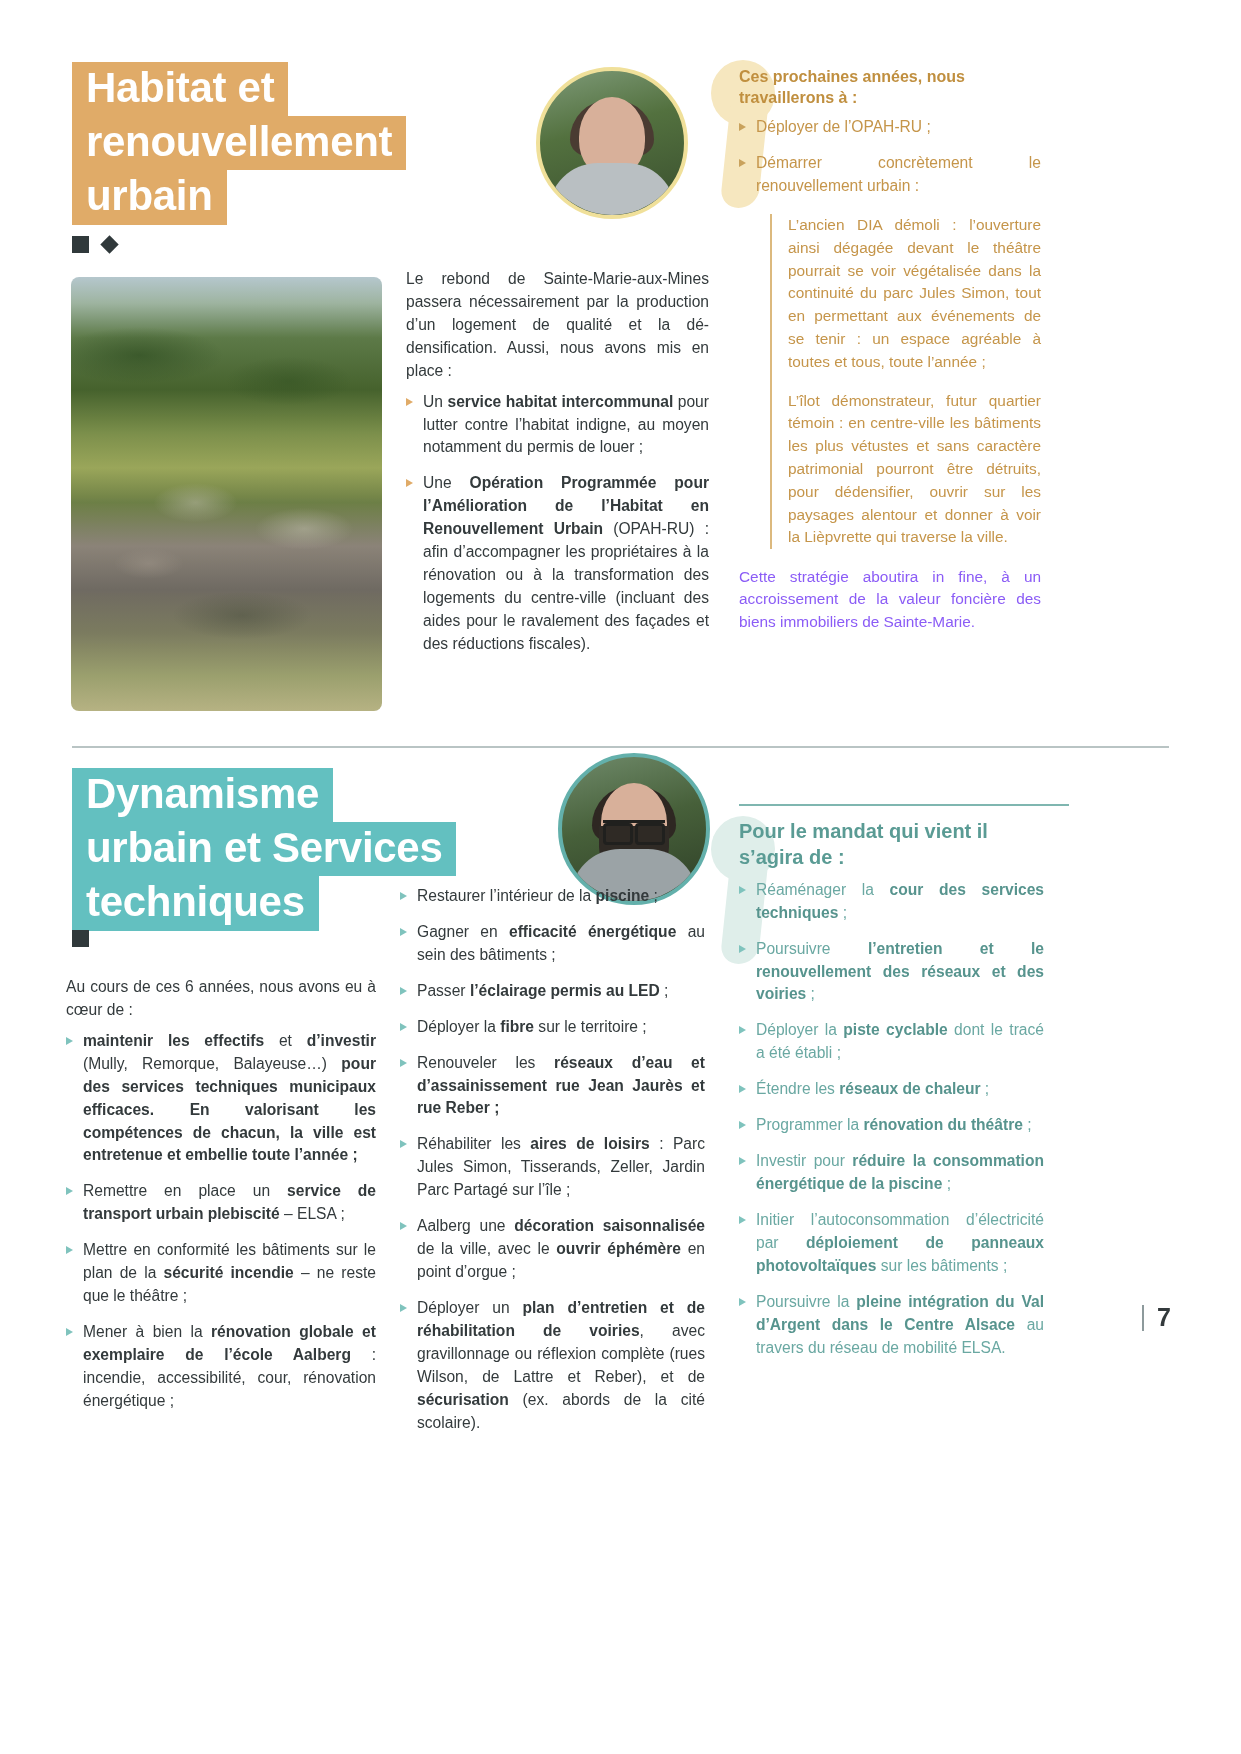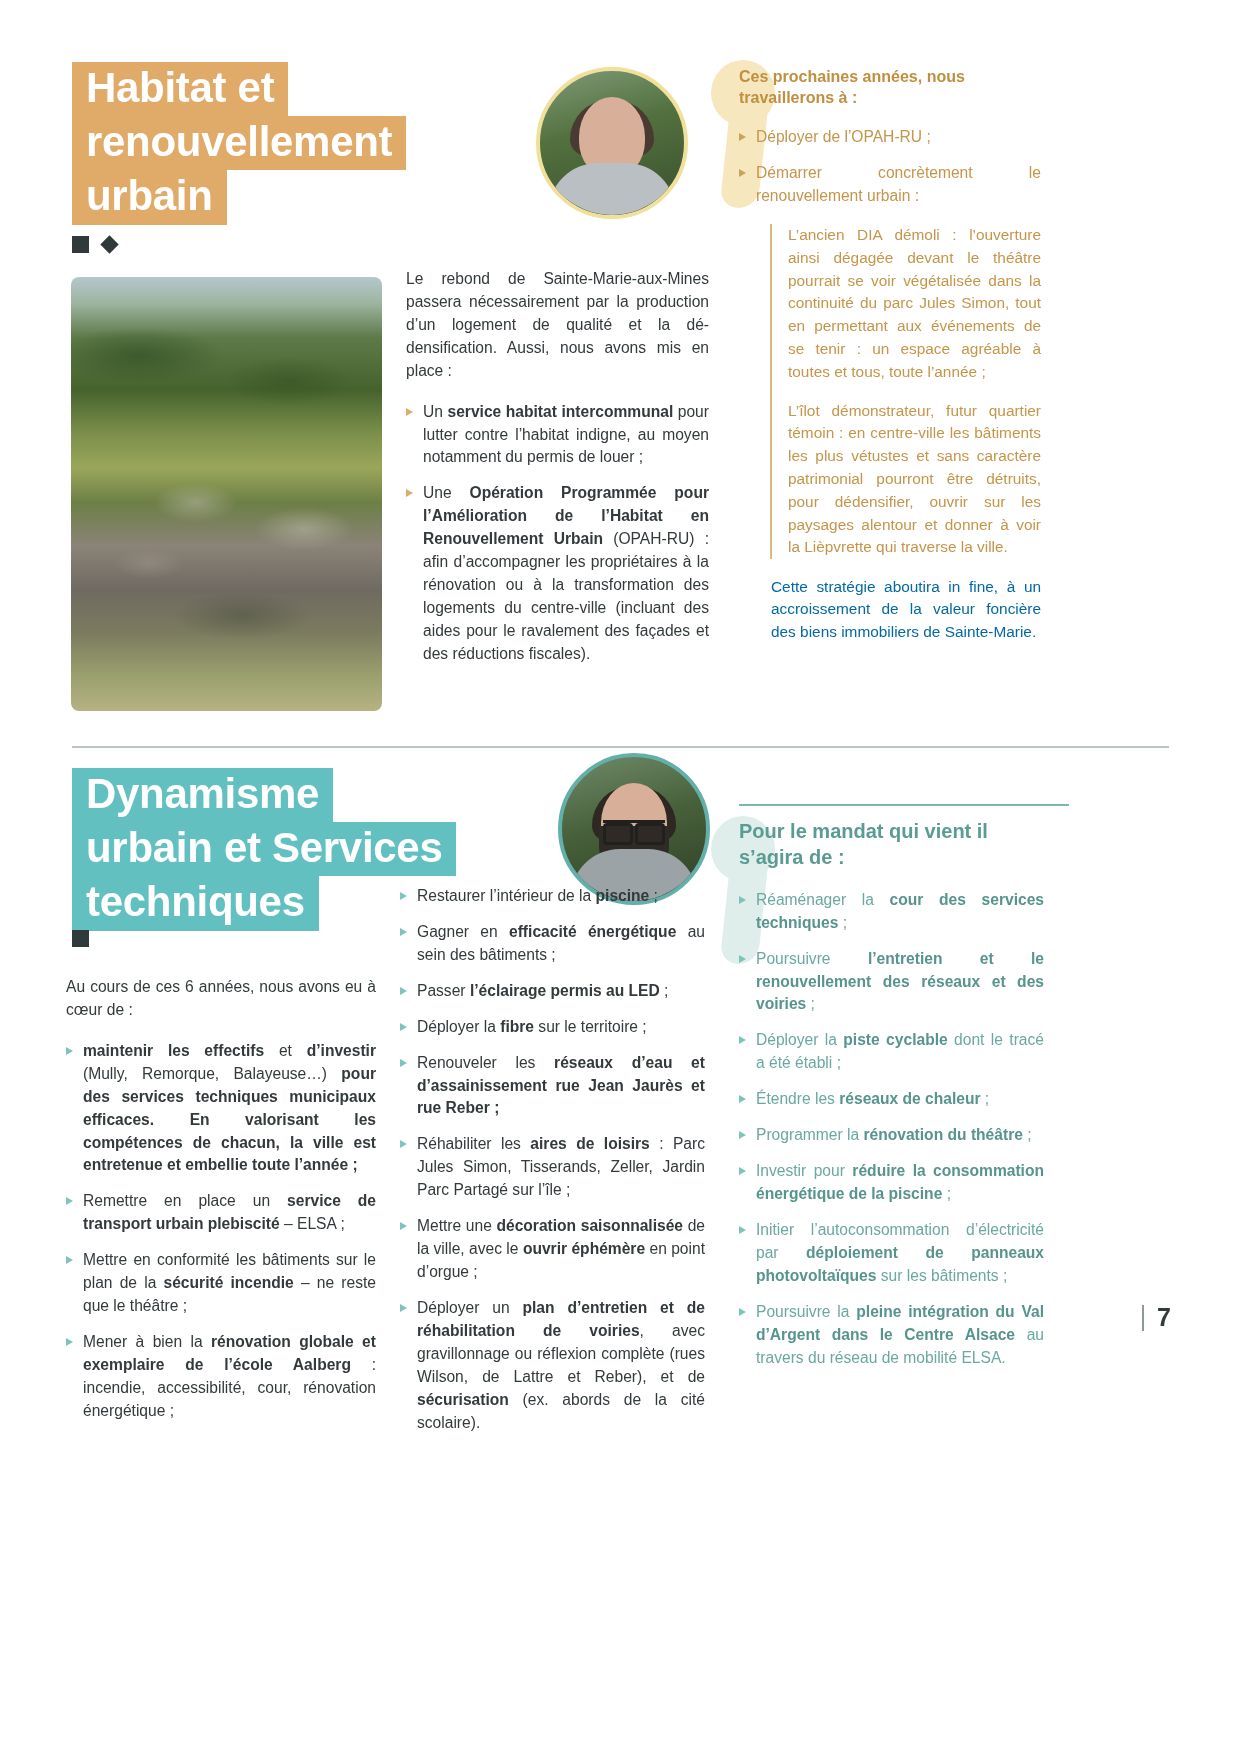--- a/index.html
+++ b/index.html
@@ -128,21 +128,21 @@
     width: 302px;
   }
 
   p.body {
     font-size: 15.6px;
     line-height: 1.47;
     text-align: justify;
     color: #333a3c;
   }
 
-  ul.bl { list-style: none; margin-top: 18px; }
+  ul.bl { list-style: none; margin-top: 8px; }
   ul.bl li {
     position: relative;
     padding-left: 17px;
     font-size: 15.6px;
     line-height: 1.47;
     text-align: justify;
     margin-bottom: 13px;
   }
   ul.bl li:last-child { margin-bottom: 0; }
   ul.bl li::before {
@@ -208,22 +208,21 @@
     line-height: 1.48;
     text-align: justify;
   }
   .sub-quote p + p { margin-top: 16px; }
 
   .closing {
     margin-top: 17px;
     font-size: 15.4px;
     line-height: 1.45;
     text-align: justify;
-    color: #0369a1;
-    margin-left: 32px;
+    color: #8b5cf6;
   }
 
   
   .divider {
     position: absolute; left: 72px; top: 746px;
     width: 1097px; height: 2px; background: #b9c4c4;
   }
   .divider2 {
     position: absolute; left: 739px; top: 804px;
     width: 330px; height: 2px; background: #7fb6b0;
@@ -326,21 +325,21 @@
   </div>
 
   <div class="col-mid2">
     <ul class="bl teal" style="margin-top:0;">
         <li><span>Restaurer l’intérieur de la </span><b>piscine</b><span> ;</span></li>
         <li><span>Gagner en </span><b>efficacité énergétique</b><span> au sein des bâtiments ;</span></li>
         <li><span>Passer </span><b>l’éclairage permis au LED</b><span> ;</span></li>
         <li><span>Déployer la </span><b>fibre</b><span> sur le territoire ;</span></li>
         <li><span>Renouveler les </span><b>réseaux d’eau et d’assainissement rue Jean Jaurès et rue Reber ;</b></li>
         <li><span>Réhabiliter les </span><b>aires de loisirs</b><span> : Parc Jules Simon, Tisserands, Zeller, Jardin Parc Partagé sur l’île ;</span></li>
-        <li><span>Mettre une </span><b>décoration saisonnalisée</b><span> de la ville, avec le </span><b>ouvrir éphémère</b><span> en point d’orgue ;</span></li>
+        <li><span>Aalberg une </span><b>décoration saisonnalisée</b><span> de la ville, avec le </span><b>ouvrir éphémère</b><span> en point d’orgue ;</span></li>
         <li><span>Déployer un </span><b>plan d’entretien et de réhabilitation de voiries</b><span>, avec gravillonnage ou réflexion complète (rues Wilson, de Lattre et Reber), et de </span><b>sécurisation</b><span> (ex. abords de la cité scolaire).</span></li>
       </ul>
   </div>
 
   <div class="divider2"></div>
 
   <div class="col-right2">
     <div class="quote-blob qb-teal" style="left:-28px; top:-2px;">
       <div class="qdot"></div>
         <div class="qtail"></div>

